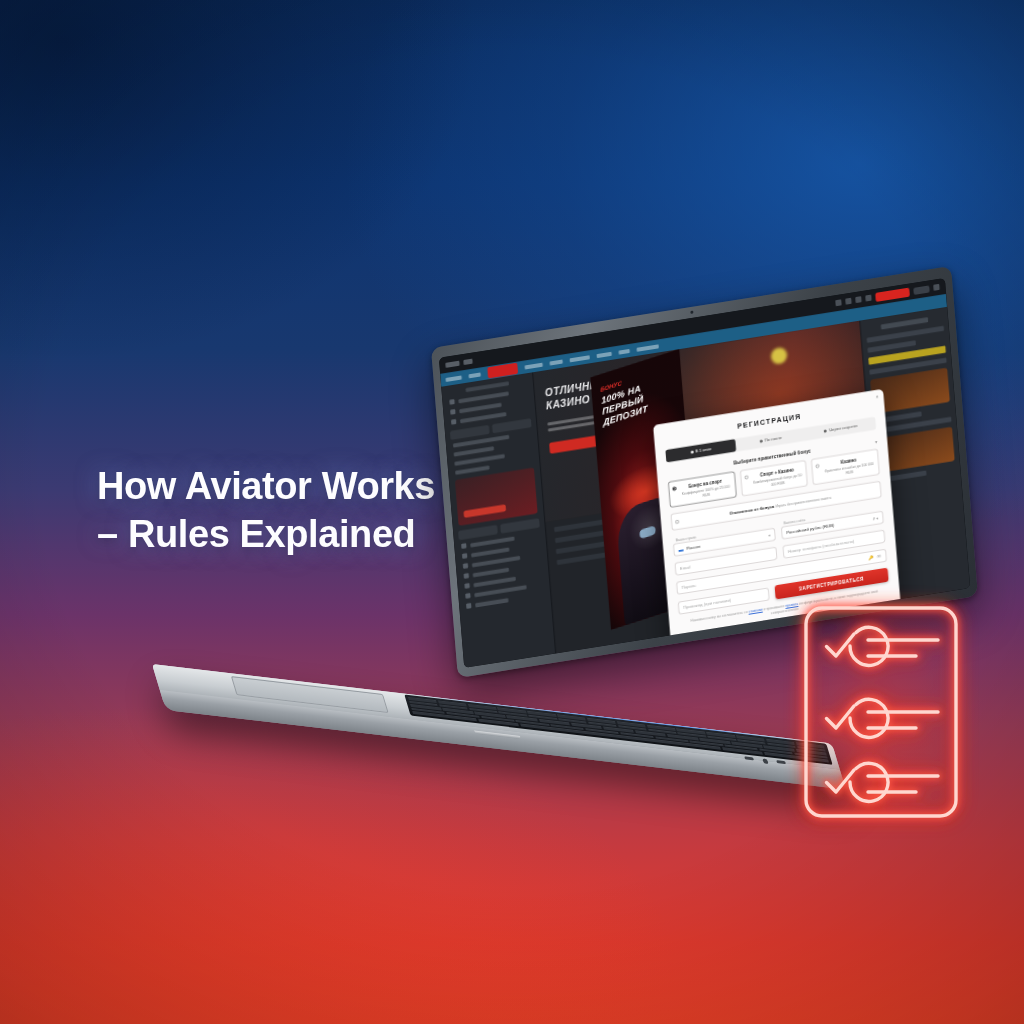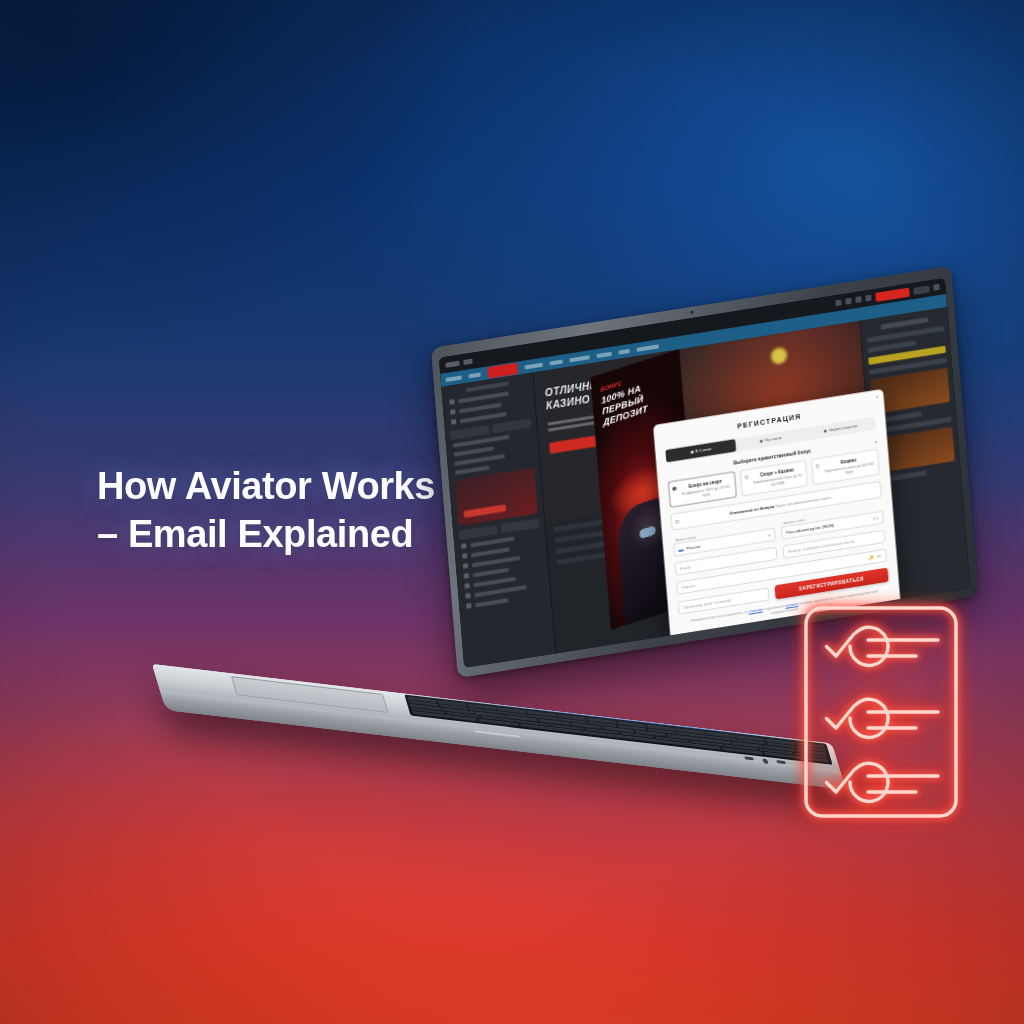--- a/index.html
+++ b/index.html
@@ -359,21 +359,21 @@
 <div id="stage">
 
   <div class="bg-base"></div>
   <div class="bg-glow-tr"></div>
   <div class="bg-glow-tl"></div>
   <div class="bg-glow-bl"></div>
   <div class="bg-vig"></div>
 
   <div class="headline">
     <span class="hl-line">How Aviator Works</span>
-    <span class="hl-line">– Email Explained</span>
+    <span class="hl-line">– Rules Explained</span>
   </div>
 
   <div class="laptop">
 
     <div class="lid">
       <div class="cam"></div>
       <div class="lid-inner">
 
         <div class="site">
 

